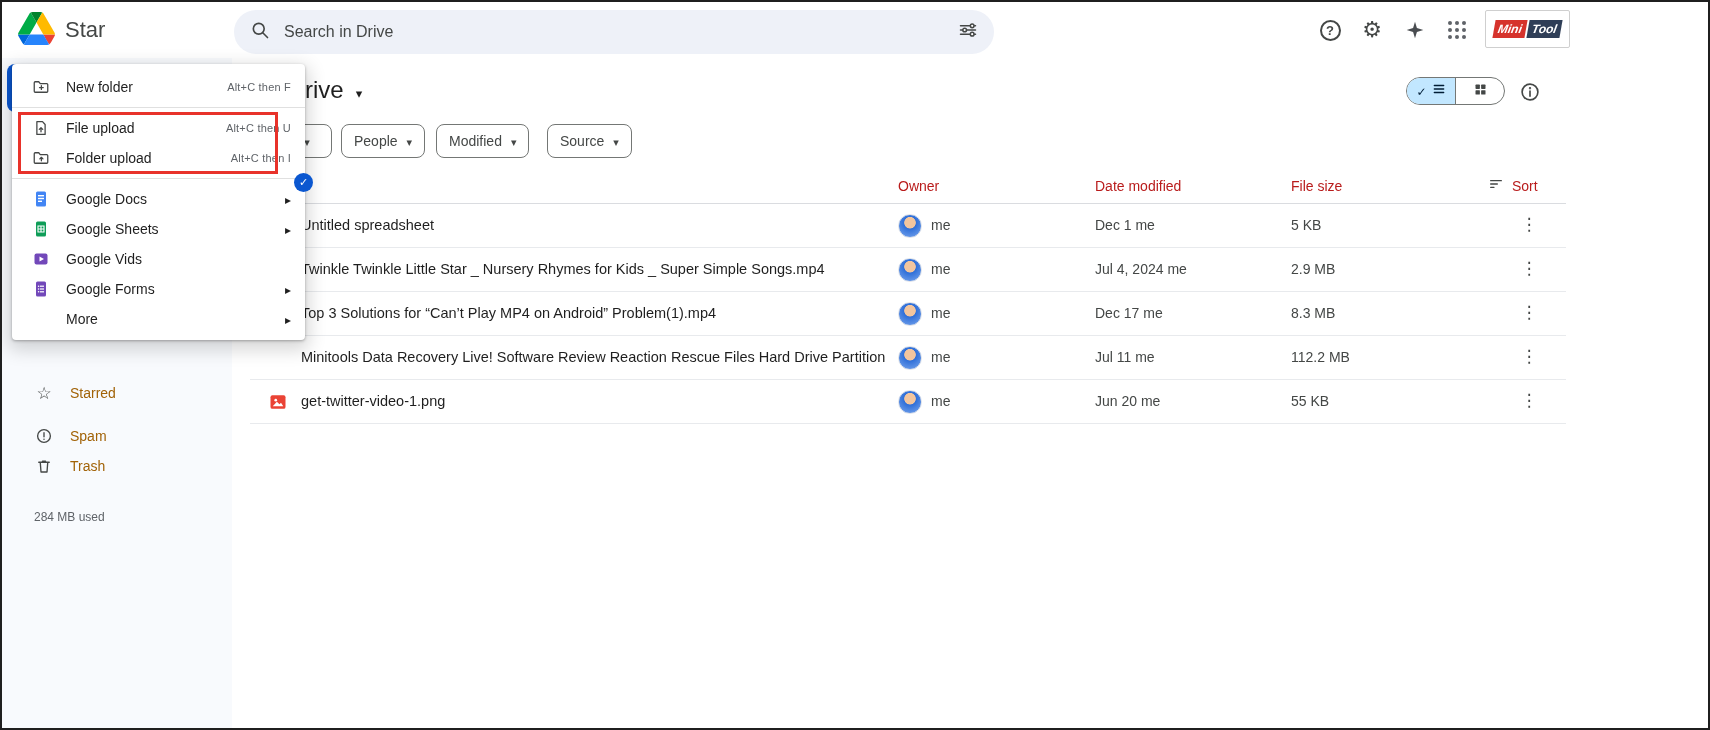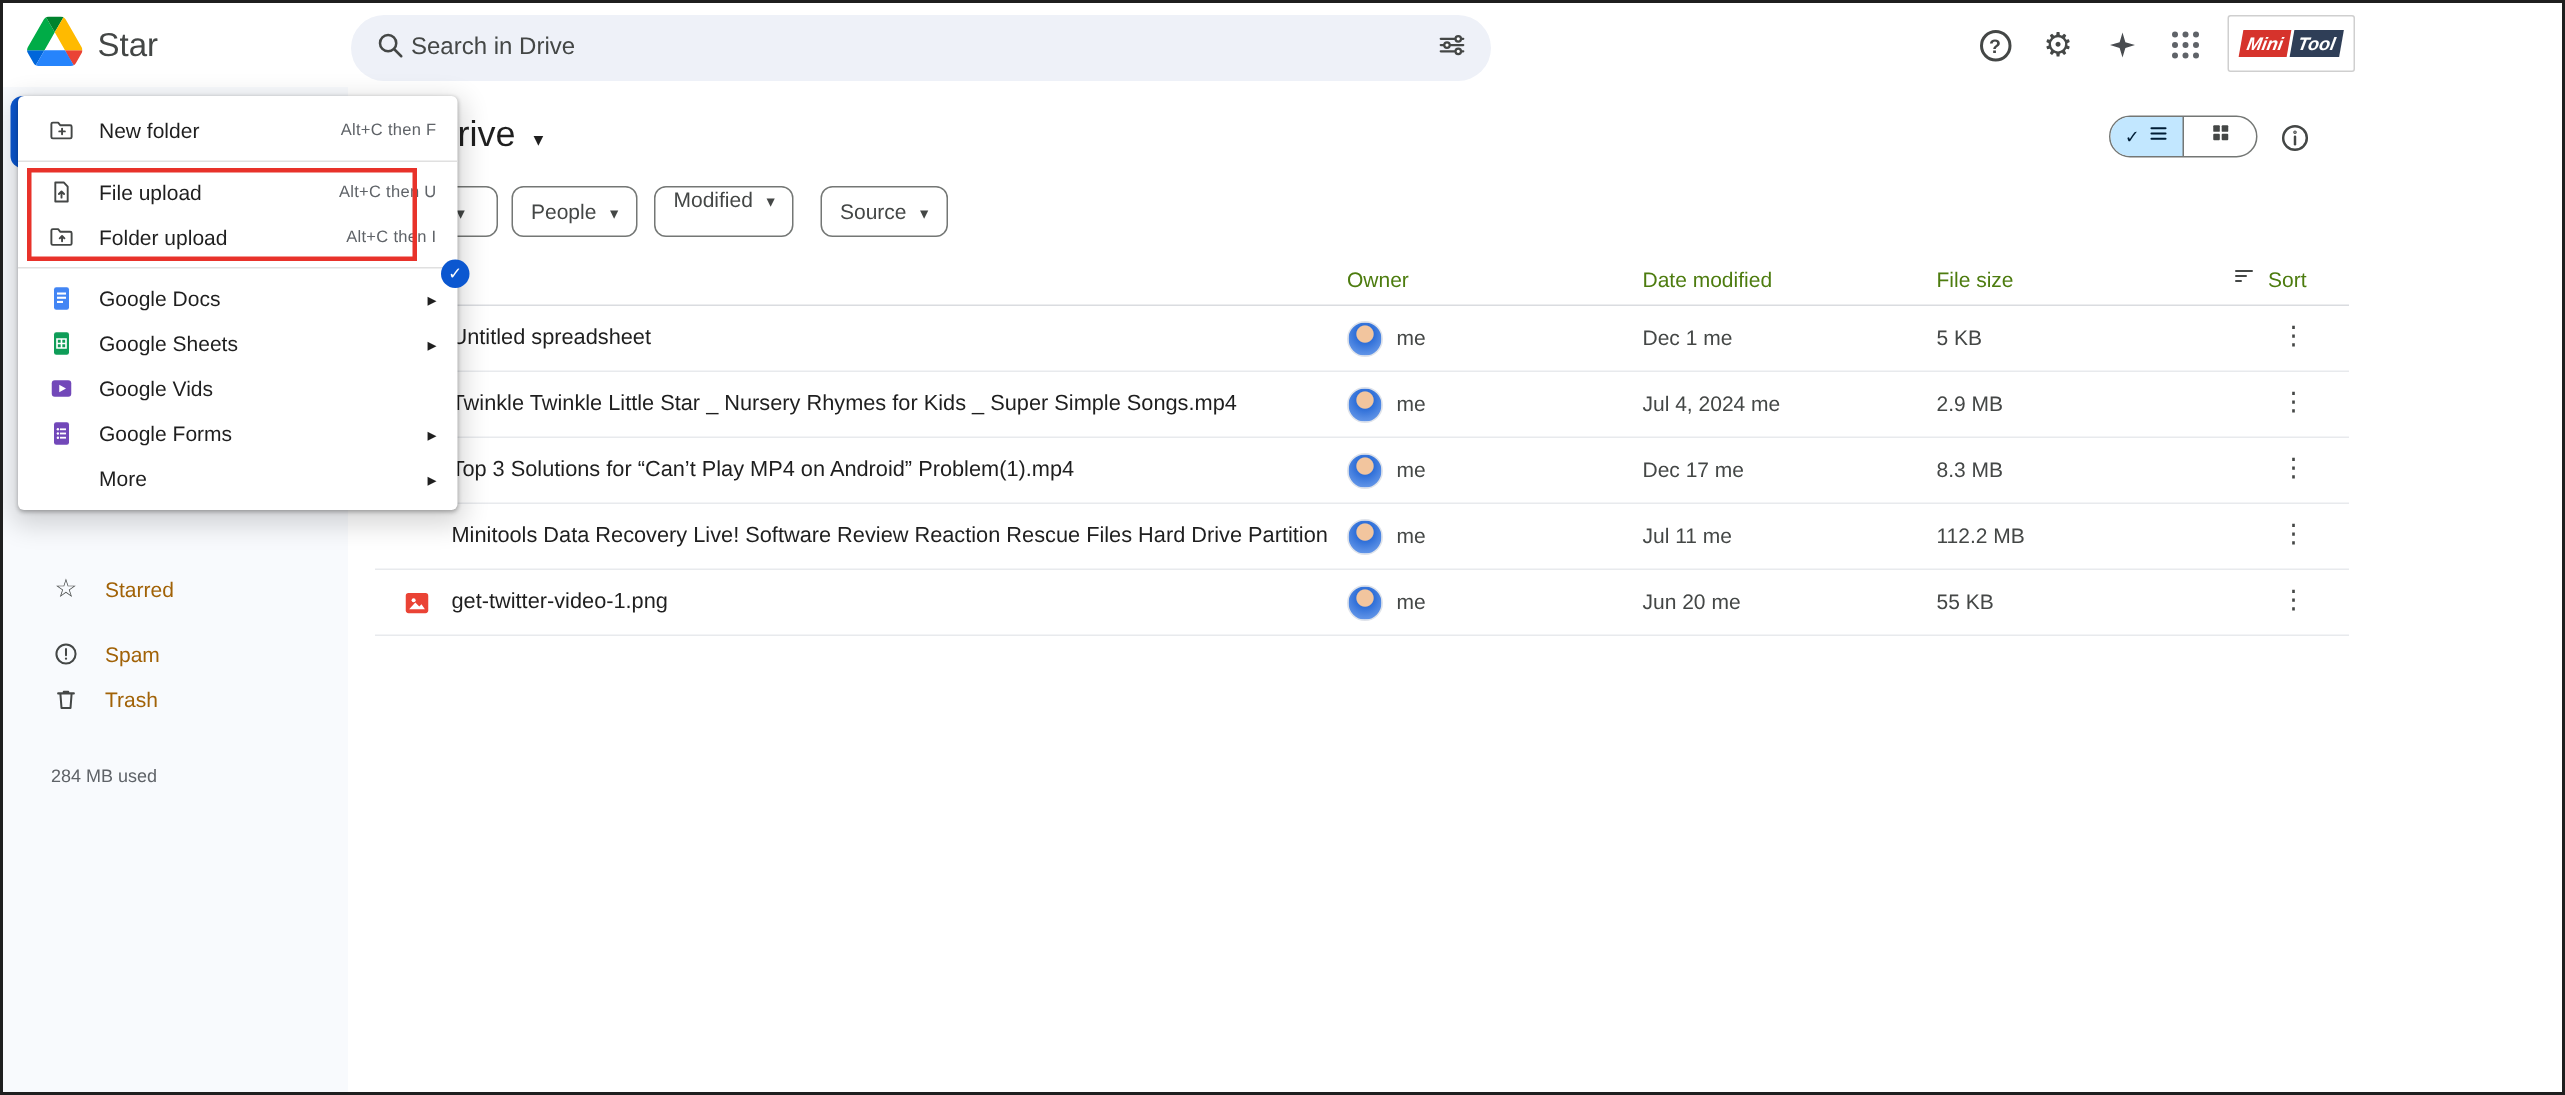--- a/index.html
+++ b/index.html
@@ -4,21 +4,21 @@
 <style>
   * { margin:0; padding:0; box-sizing:border-box; }
   html,body { background:#fff; }
   body { font-family:"Liberation Sans","DejaVu Sans",sans-serif; }
   .screen { position:relative; width:1710px; height:730px; background:#fff; border:2px solid #1f1f1f; overflow:hidden; }
 
   
   .brand { position:absolute; left:16px; top:8px; height:40px; display:flex; align-items:center; gap:10px; cursor:pointer; }
   .brand-name { font-size:22px; color:#444746; }
   .search { position:absolute; left:232px; top:8px; width:760px; height:44px; background:#eef1f8; border-radius:22px; display:flex; align-items:center; padding:0 16px; }
-  .search-input { flex:1; margin-left:4px; border:none; outline:none; background:transparent; font-size:16px; color:#444746; font-family:inherit; }
+  .search-input { flex:1; margin-left:14px; border:none; outline:none; background:transparent; font-size:16px; color:#444746; font-family:inherit; }
   .search-input::placeholder { color:#444746; opacity:1; }
   .top-icon { position:absolute; top:14px; width:28px; height:28px; display:flex; align-items:center; justify-content:center; cursor:pointer; }
   .i-help { left:1314px; }
   .i-help .q { width:21px; height:21px; border:2px solid #444746; border-radius:50%; display:flex; align-items:center; justify-content:center; font-size:13px; font-weight:bold; color:#444746; }
   .i-gear { left:1356px; }
   .i-gear::after { content:"⚙"; font-size:22px; color:#444746; }
   .i-spark { left:1399px; }
   .i-apps { left:1441px; }
   .apps-grid { width:18px; height:18px; display:grid; grid-template-columns:repeat(3,1fr); gap:3px; }
   .apps-grid i { width:4px; height:4px; border-radius:50%; background:#5f6368; }
@@ -40,26 +40,26 @@
   .view-toggle { position:absolute; left:1404px; top:75px; width:99px; height:28px; border:1px solid #747775; border-radius:14px; display:flex; overflow:hidden; z-index:1; background:#fff; }
   .vt-left { flex:1; background:#c2e7ff; border-right:1px solid #747775; display:flex; align-items:center; justify-content:center; gap:5px; cursor:pointer; }
   .vt-check::after { content:"✓"; font-size:12px; color:#001d35; }
   .vt-right { flex:1; display:flex; align-items:center; justify-content:center; cursor:pointer; }
   .info-btn { position:absolute; left:1516px; top:78px; width:24px; height:24px; display:flex; align-items:center; justify-content:center; z-index:1; cursor:pointer; }
 
   .chip { position:absolute; top:122px; height:30px; border:1px solid #747775; border-radius:8px; background:#fff; display:flex; align-items:center; padding:16px 12px; gap:9px; font-size:14px; color:#444746; z-index:1; cursor:pointer; }
   .chip .caret::after { color:#444746; font-size:11px; }
   .chip-type { left:250px; width:80px; }
   .chip-people { left:339px; }
-  .chip-modified { left:434px;align-items:flex-end; }
+  .chip-modified { left:434px; }
   .chip-source { left:545px; }
 
   
   .list { position:absolute; left:248px; top:167px; width:1316px; z-index:0; }
-  .list-header { position:relative; height:35px; border-bottom:1px solid #dadce0; font-size:14px; color:#4d7c0f; }
+  .list-header { position:relative; height:35px; border-bottom:1px solid #dadce0; font-size:14px; color:#b91c1c; }
   .lh { position:absolute; top:9px; }
   .lh-owner { left:648px; } .lh-modified { left:845px; } .lh-size { left:1041px; }
   .lh-sort { position:absolute; left:1238px; top:7px; display:flex; align-items:center; gap:8px; cursor:pointer; }
   .file-row { position:relative; height:44px; border-bottom:1px solid #e8eaed; cursor:pointer; }
   .fr-icon { position:absolute; left:19px; top:13px; display:flex; }
   .fr-name { position:absolute; left:51px; top:13px; font-size:14.5px; color:#1f1f1f; max-width:588px; white-space:nowrap; overflow:hidden; }
   .fr-avatar { position:absolute; left:648px; top:10px; width:24px; height:24px; border-radius:50%; border:1px solid #dfe3ea;
                background:radial-gradient(circle at 50% 35%, #f2c59e 0%, #f2c59e 30%, #2f6fd8 34%, #7aa7ef 100%); }
   .fr-owner { position:absolute; left:681px; top:13px; font-size:14px; color:#444746; }
   .fr-date { position:absolute; left:845px; top:13px; font-size:14px; color:#444746; }

